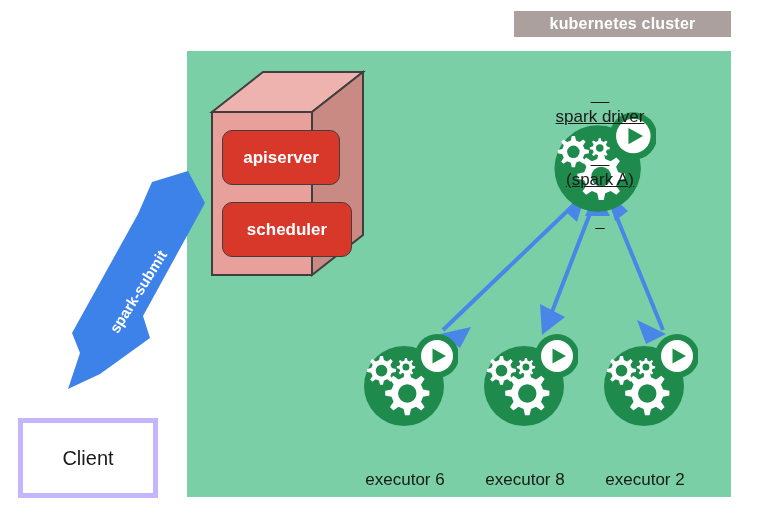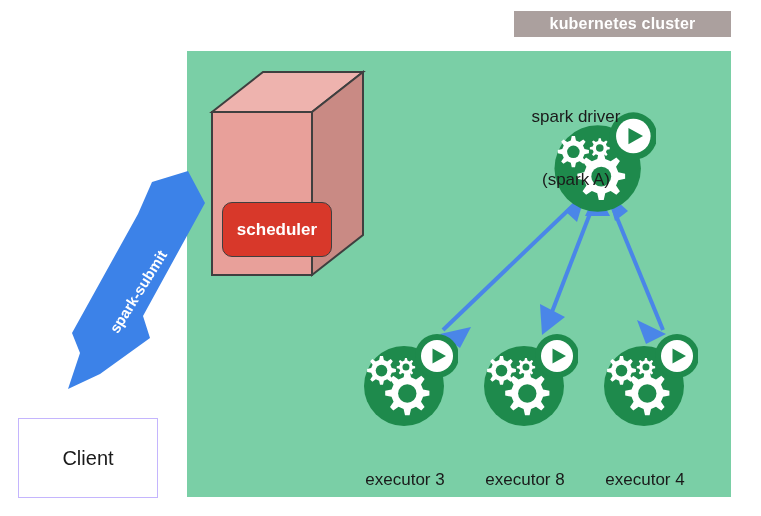--- a/index.html
+++ b/index.html
@@ -44,21 +44,21 @@
     box-sizing: border-box;
   }
   
   #client-box {
     position: absolute;
     left: 18px;
     top: 418px;
     width: 140px;
     height: 80px;
     background: #ffffff;
-    border: 1px solid #c4b5fd;
+    border: 5px solid #c4b5fd;
     box-sizing: border-box;
     display: flex;
     align-items: center;
     justify-content: center;
     color: #1a1a1a;
     font-size: 20px;
   }
   
   .overlay {
     position: absolute;
@@ -72,41 +72,41 @@
 
   
   .node-label {
     position: absolute;
     text-align: center;
     color: #1a1a1a;
     font-size: 17px;
     line-height: 21px;
     white-space: pre;
   }
-  #driver-label  { left: 488px; top: 64px;  width: 176px; }
+  #driver-label  { left: 512px; top: 64px;  width: 176px; text-decoration: underline; }
   #exec1-label   { left: 340px; top: 427px; width: 130px; }
   #exec2-label   { left: 460px; top: 427px; width: 130px; }
   #exec3-label   { left: 580px; top: 427px; width: 130px; }
 
   
   .cube-slot {
     position: absolute;
     background: #d8382a;
     border: 1px solid #3f3f3f;
     border-radius: 10px;
     box-sizing: border-box;
     display: flex;
     align-items: center;
     justify-content: center;
     color: #ffffff;
     font-size: 17px;
     font-weight: bold;
   }
   #slot-apiserver { left: 222px; top: 130px; width: 118px; height: 55px; }
-  #slot-scheduler { left: 222px; top: 202px; width: 110px; height: 55px; }
+  #slot-scheduler { left: 222px; top: 202px; width: 130px; height: 55px; }
 
   
   #spark-submit-text {
     position: absolute;
     left: 83px;
     top: 283px;
     width: 110px;
     color: #ffffff;
     font-size: 15px;
     font-weight: bold;
@@ -209,39 +209,40 @@
       <rect x="212" y="112" width="100" height="163" fill="#e8a09a" stroke="#3f3f3f" stroke-width="2"></rect>
     </g>
 
     <use href="#node-symbol" x="548" y="108" width="108" height="108"></use>
 
     <use href="#node-symbol" x="358" y="330" width="100" height="100"></use>
     <use href="#node-symbol" x="478" y="330" width="100" height="100"></use>
     <use href="#node-symbol" x="598" y="330" width="100" height="100"></use>
   </svg>
 
+  <div id="slot-apiserver" class="cube-slot">apiserver</div>
   <div id="slot-scheduler" class="cube-slot">scheduler</div>
 
   <div id="spark-submit-text">spark-submit</div>
 
   <div id="client-box">
     <span>Client</span>
   </div>
 
   <div id="driver-label" class="node-label">
     <div>spark driver</div>
     <div>(spark A)</div>
   </div>
 
   <div id="exec1-label" class="node-label">
-    <div>executor 3</div>
+    <div>executor 6</div>
     
   </div>
   <div id="exec2-label" class="node-label">
     <div>executor 8</div>
     
   </div>
   <div id="exec3-label" class="node-label">
-    <div>executor 4</div>
+    <div>executor 2</div>
     
   </div>
 
 </div>
 
 </body></html>

